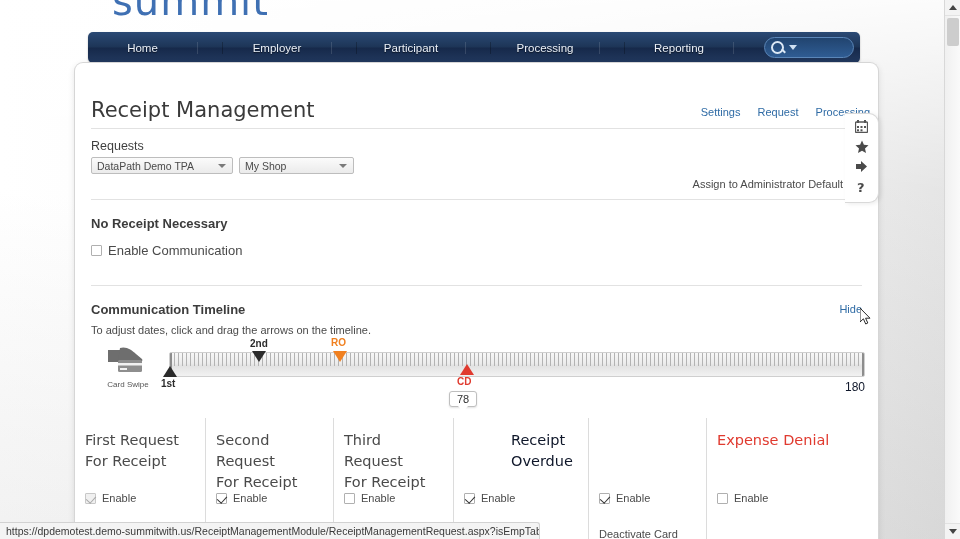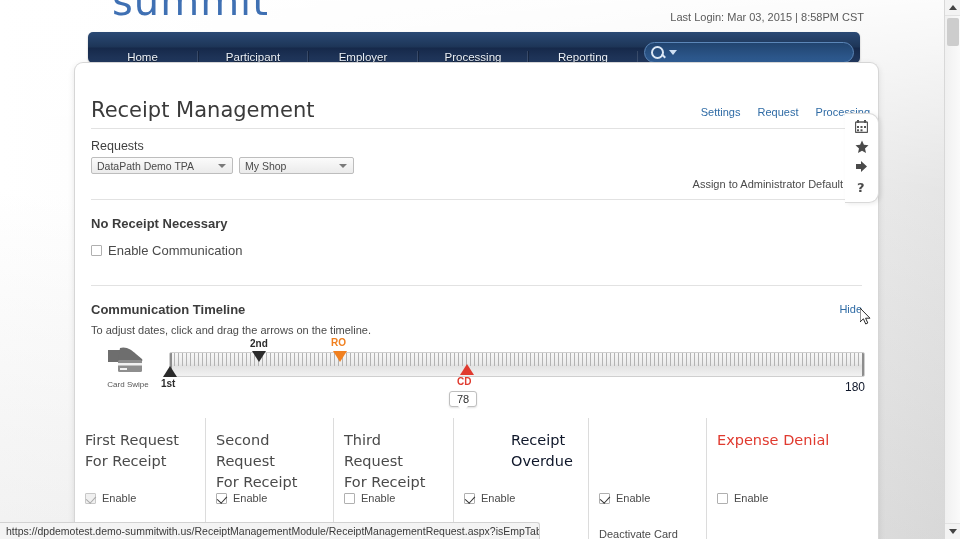--- a/index.html
+++ b/index.html
@@ -47,23 +47,24 @@
   }
 
   
   #navbar {
     position: absolute;
     left: 88px; top: 32px;
     width: 772px; height: 31px;
     border-radius: 5px;
     background: linear-gradient(to bottom, #2b4a75 0%, #1d3557 48%, #16294a 52%, #22395f 100%);
     display: flex;
-    align-items: flex-end;
+    align-items: center;
     box-shadow: 0 1px 2px rgba(0,0,0,.25);
     overflow: hidden;
+    gap: 24px;
   }
   .navitem {
     flex: 0 0 110px;
     display: flex; align-items: center; justify-content: center;
     color: #eaf0f8;
     font-size: 11.5px;
     border-right: 1px solid rgba(255,255,255,.13);
     border-left: 1px solid rgba(0,0,0,.25);
     cursor: pointer;
     text-shadow: 0 1px 1px rgba(0,0,0,.6);
@@ -295,26 +296,25 @@
   
   #cursor { position:absolute; left:860px; top:308px; width:12px; height:18px; pointer-events:none; }
 </style>
 </head>
 <body>
 
 <div id="page">
 
   <div id="logo">summit</div>
 
-  <div id="lastlogin">Last Login: Mar 03, 2015 | 8:58PM CST</div>
 
   <div id="navbar">
     <div class="navitem">Home</div>
+    <div class="navitem">Employer</div>
     <div class="navitem">Participant</div>
-    <div class="navitem">Employer</div>
     <div class="navitem">Processing</div>
     <div class="navitem">Reporting</div>
     <div id="navsearch-wrap">
       <div id="navsearch">
         <span class="mag"></span>
         <span class="caret"></span>
       </div>
     </div>
   </div>
 

